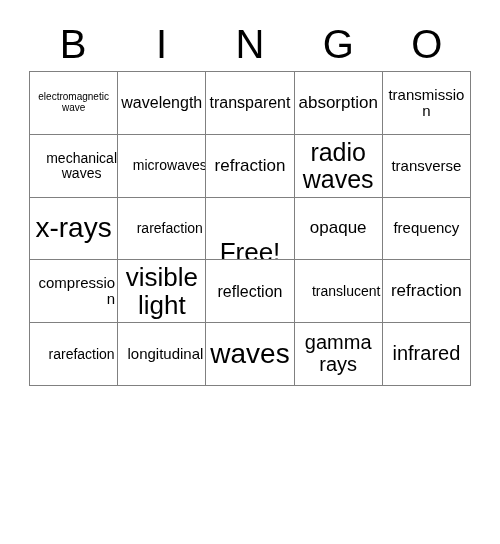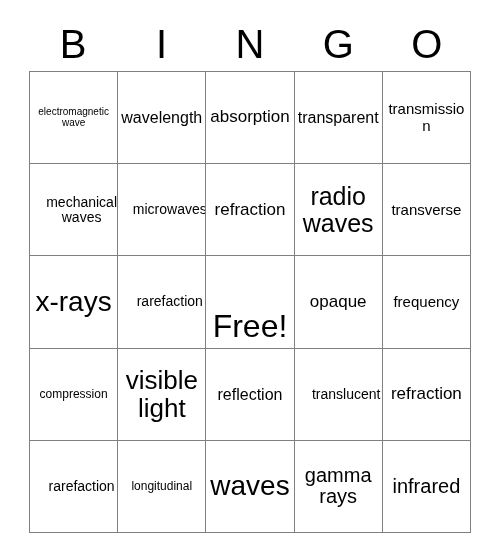--- a/index.html
+++ b/index.html
@@ -39,21 +39,21 @@
     font-weight: 400;
     line-height: 1;
     color: #000000;
     letter-spacing: 0px;
   }
   .grid {
     position: absolute;
     left: 29px;
     top: 71px;
     width: 442px;
-    height: 462px;
+    height: 315px;
     box-sizing: border-box;
     border-top: 1px solid #808080;
     border-left: 1px solid #808080;
     display: grid;
     grid-template-columns: repeat(5, 1fr);
     grid-template-rows: repeat(5, 1fr);
   }
   .cell {
     box-sizing: border-box;
     border-right: 1px solid #808080;
@@ -68,30 +68,30 @@
   .cell-text {
     display: block;
     width: 100%;
     text-align: center;
     line-height: 1.08;
     word-wrap: break-word;
     color: #000000;
   }
   
   .fs-10 { font-size: 10px; }
-  .fs-13 { font-size: 12px; }
+  .fs-13 { font-size: 15px; text-align: right; }
   .fs-14 { font-size: 14px; margin-left: 16px; }
   .fs-15 { font-size: 15px; text-align: center; }
   .fs-16 { font-size: 16px; }
   .fs-17 { font-size: 17px; }
   .fs-20 { font-size: 20px; }
   .fs-25 { font-size: 25px; }
   .fs-26 { font-size: 26px; }
   .fs-27 { font-size: 28px; }
-  .fs-30 { font-size: 32px; margin-top: 48px; }
+  .fs-30 { font-size: 26px; margin-top: 48px; }
 </style>
 </head>
 <body>
 
 <div class="card">
 
   <div class="header-row">
     <div class="header-cell">B</div>
     <div class="header-cell">I</div>
     <div class="header-cell">N</div>
@@ -101,24 +101,24 @@
 
   <div class="grid">
 
     <div class="cell">
         <span class="cell-text fs-10">electromagnetic wave</span>
       </div>
     <div class="cell">
         <span class="cell-text fs-16">wavelength</span>
       </div>
     <div class="cell">
-        <span class="cell-text fs-17">absorption</span>
+        <span class="cell-text fs-16">transparent</span>
       </div>
     <div class="cell">
-        <span class="cell-text fs-16">transparent</span>
+        <span class="cell-text fs-17">absorption</span>
       </div>
     <div class="cell">
         <span class="cell-text fs-15">transmission</span>
       </div>
 
     <div class="cell">
         <span class="cell-text fs-14">mechanical waves</span>
       </div>
     <div class="cell">
         <span class="cell-text fs-14">microwaves</span>

